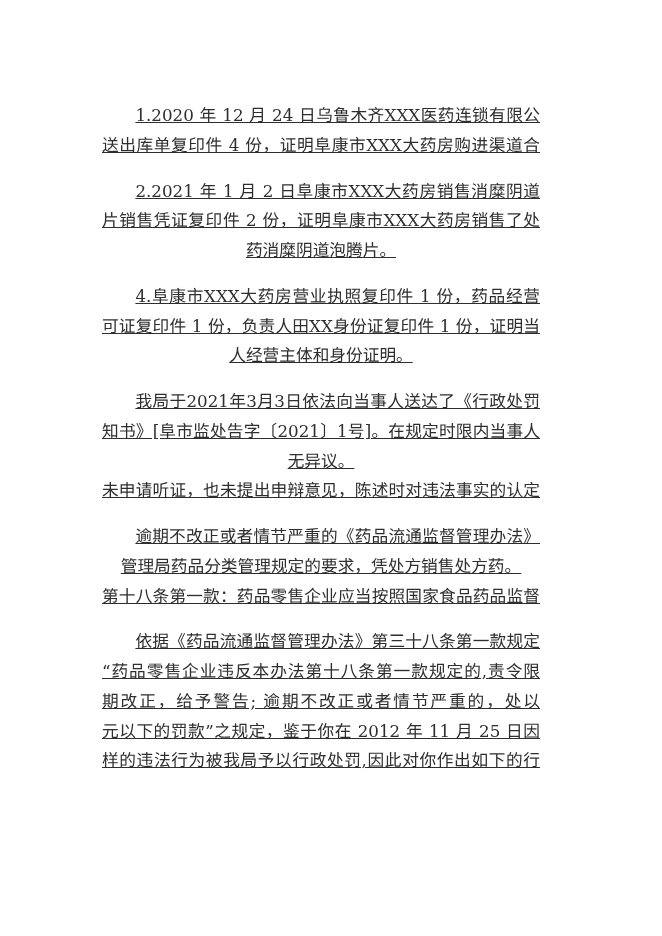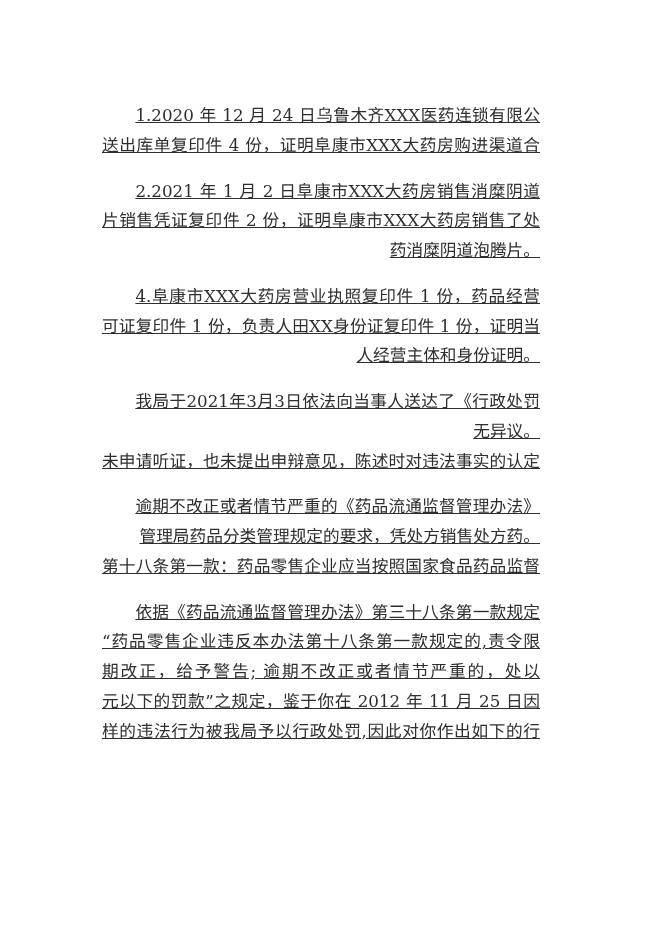--- a/index.html
+++ b/index.html
@@ -24,21 +24,21 @@
     font-size: 16.7px;
   }
   .para {
     margin: 16px;
     padding: 0;
     text-decoration: underline;
   }
   .line {
     height: 29.75px;
     line-height: 29.75px;
-    text-align: right;
+    text-align: center;
     overflow: hidden;
   }
   
   .line.fill {
     text-align: justify;
     text-align-last: justify;
     text-justify: inter-ideograph;
   }
   
   .line.first {
@@ -59,20 +59,21 @@
         <div class="line fill">片销售凭证复印件 2 份，证明阜康市XXX大药房销售了处方</div>
         <div class="line">药消糜阴道泡腾片。</div>
       </div>
       <div class="para">
         <div class="line first fill">4.阜康市XXX大药房营业执照复印件 1 份，药品经营许</div>
         <div class="line fill">可证复印件 1 份，负责人田XX身份证复印件 1 份，证明当事</div>
         <div class="line">人经营主体和身份证明。</div>
       </div>
       <div class="para">
         <div class="line first fill">我局于2021年3月3日依法向当事人送达了《行政处罚告</div>
+        <div class="line fill">知书》[阜市监处告字〔2021〕1号]。在规定时限内当事人</div>
         <div class="line">无异议。</div>
         <div class="line fill">未申请听证，也未提出申辩意见，陈述时对违法事实的认定</div>
       </div>
       <div class="para">
         <div class="line first fill">逾期不改正或者情节严重的《药品流通监督管理办法》</div>
         <div class="line">管理局药品分类管理规定的要求，凭处方销售处方药。</div>
         <div class="line fill">第十八条第一款：药品零售企业应当按照国家食品药品监督</div>
       </div>
       <div class="para">
         <div class="line first fill">依据《药品流通监督管理办法》第三十八条第一款规定</div>

